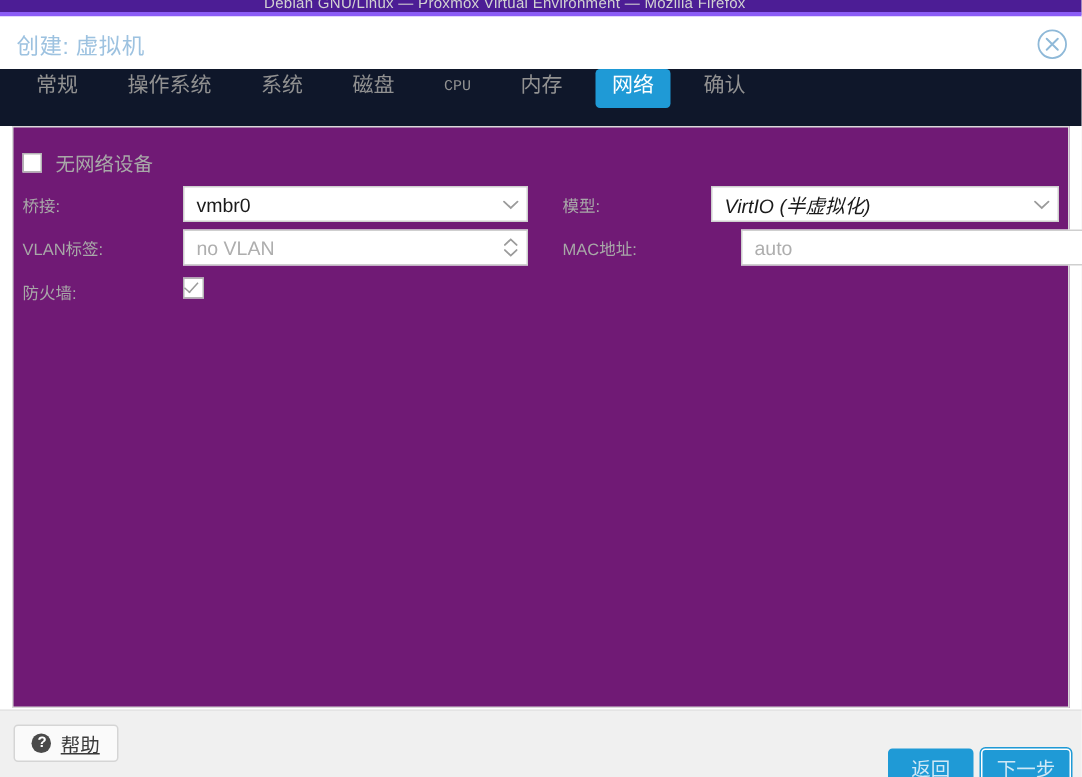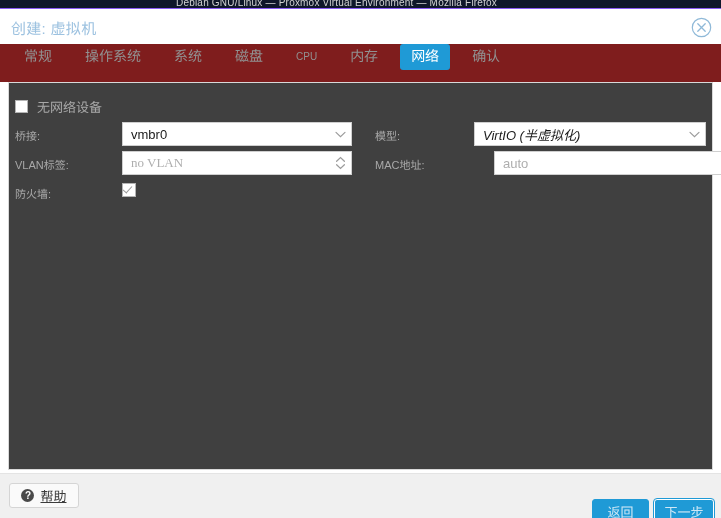--- a/index.html
+++ b/index.html
@@ -16,42 +16,42 @@
     font-size: 13px;
     color: #000;
     -webkit-font-smoothing: antialiased;
   }
 
   
   .bg-strip {
     position: absolute;
     left: 0; top: 0;
     width: 721px; height: 10px;
-    background: #0f172a;
+    background: #4c1d95;
     overflow: hidden;
   }
   .bg-strip .ghost-text {
     position: absolute;
     left: 176px;
     top: -3px;
     font-size: 10px;
     color: #d2d2d2;
     white-space: nowrap;
     letter-spacing: .2px;
     font-family: "Liberation Sans", sans-serif;
   }
 
   .dialog {
     position: absolute;
     left: 0;
     top: 8px;
     width: 721px;
     height: 510px;
     background: #ffffff;
-    border-top: 1px solid #8b5cf6;
+    border-top: 3px solid #8b5cf6;
     box-sizing: border-box;
   }
 
   
   .dlg-header {
     position: relative;
     height: 35px;
     background: #ffffff;
   }
   .dlg-title {
@@ -69,25 +69,26 @@
     top: 8px;
     width: 21px;
     height: 21px;
     cursor: pointer;
   }
 
   
   .tabbar {
     position: relative;
     height: 38px;
-    background: #7f1d1d;
+    background: #0f172a;
     padding-left: 13px;
     box-sizing: border-box;
     display: flex;
     align-items: flex-start;
+    font-family: Liberation Mono, monospace;
   }
   .tab {
     font-size: 14px;
     color: #919191;
     padding: 3px 11px 4px 11px;
     margin-right: 11px;
     border-radius: 3px;
     line-height: 19px;
     cursor: pointer;
     white-space: nowrap;
@@ -98,21 +99,21 @@
     color: #ffffff;
   }
 
   
   .panel {
     position: absolute;
     left: 8px;
     top: 73px;
     width: 705px;
     height: 388px;
-    background: #404040;
+    background: #701a75;
     border: 1px solid #d9d9d9;
     box-sizing: border-box;
   }
 
   .form {
     position: relative;
     width: 100%;
     height: 100%;
   }
 
@@ -329,21 +330,21 @@
       <div class="field" style="left:113px; top:39px; width:230px;">
         <span class="val">vmbr0</span>
         <span class="trigger">
           <svg class="chev" width="11" height="7" viewBox="0 0 11 7" aria-hidden="true">
             <path d="M1 1.4 L5.5 5.6 L10 1.4" fill="none" stroke="#9b9b9b" stroke-width="1.2" stroke-linecap="round"></path>
           </svg>
         </span>
       </div>
 
       <div class="fld-label" style="left:6px; top:74px;">VLAN标签:</div>
-      <div class="field" style="left:113px; top:68px; width:230px;font-family:Liberation Serif, serif;">
+      <div class="field" style="left:113px; top:68px; width:230px;">
         <span class="val placeholder">no VLAN</span>
         <span class="trigger">
           <svg class="chev" width="11" height="16" viewBox="0 0 11 16" aria-hidden="true">
             <path d="M1.6 6.3 L5.5 2.6 L9.4 6.3" fill="none" stroke="#9b9b9b" stroke-width="1.2" stroke-linecap="round"></path>
             <path d="M1.6 9.7 L5.5 13.4 L9.4 9.7" fill="none" stroke="#9b9b9b" stroke-width="1.2" stroke-linecap="round"></path>
           </svg>
         </span>
       </div>
 
       <div class="fld-label" style="left:6px; top:103px;">防火墙:</div>

